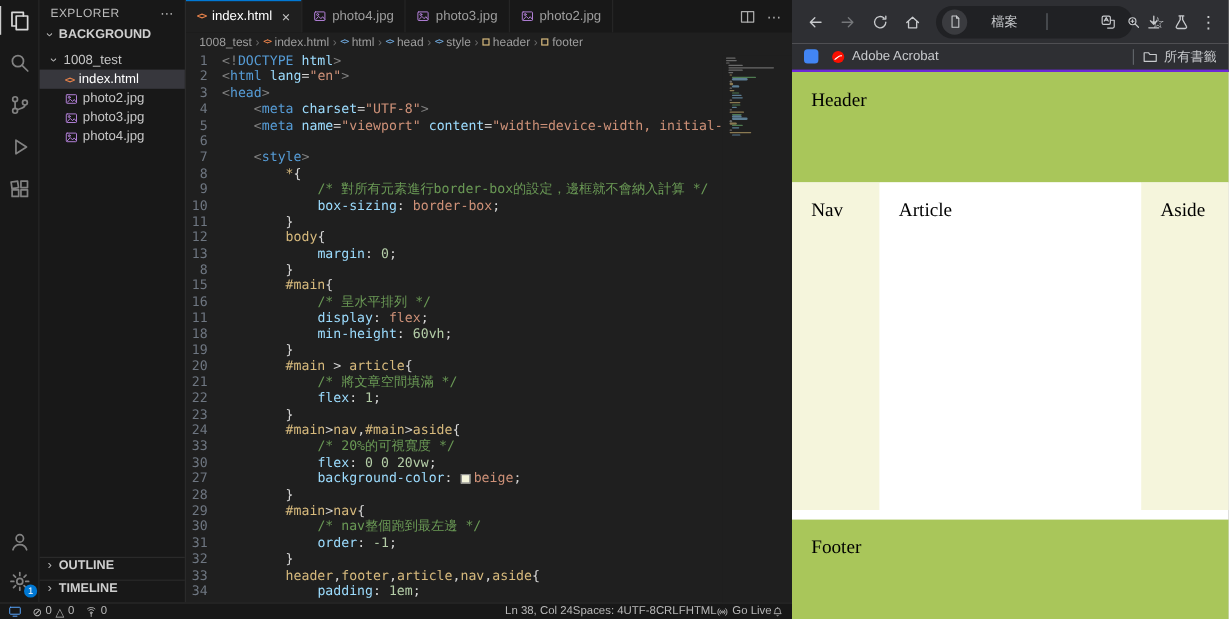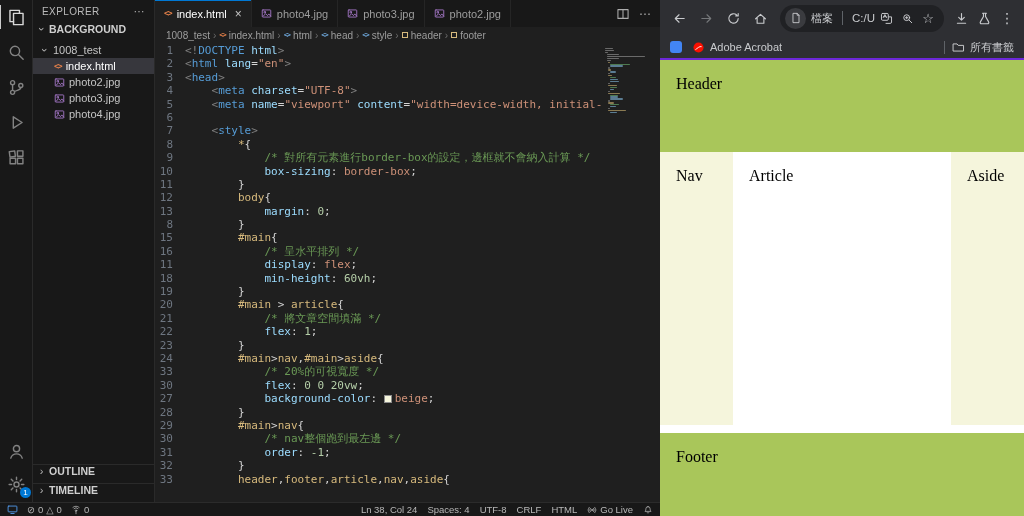--- a/index.html
+++ b/index.html
@@ -57,33 +57,33 @@
   .lc{flex:none}
   .tk-w{color:#d4d4d4}.tk-p{color:#808080}.tk-t{color:#569cd6}.tk-a{color:#9cdcfe}
   .tk-s{color:#ce9178}.tk-sel{color:#d7ba7d}.tk-prop{color:#9cdcfe}.tk-v{color:#ce9178}
   .tk-n{color:#b5cea8}.tk-c{color:#6a9955}
   .tk-sw{display:inline-block;width:8px;height:8px;background:#f5f5dc;border:1px solid #8d8d8d;margin-right:3px;vertical-align:-1px}
   .minimap{position:absolute;top:3px;right:0;bottom:0;width:58px;background:#1f1f1f;padding:2px 3px;cursor:pointer}
   .mm-bar{height:1.3px;margin-bottom:0.65px;border-radius:1px}
 
   .statusbar{height:14px;flex:none;background:#181818;border-top:1px solid #2b2b2b;display:flex;align-items:center;font-size:9.5px;color:#b8b8b8;padding:0 7px}
   .sb-left{display:flex;gap:9px;align-items:center}
-  .sb-right{margin-left:auto;display:flex;gap:10px;align-items:center}
+  .sb-right{margin-left:auto;display:flex;align-items:center}
   .st-item{display:flex;align-items:center;gap:3px;cursor:pointer;white-space:nowrap}
   .st-item svg{width:10px;height:10px}
   .remote{color:#58a6ff}
   .remote svg{width:11px;height:11px}
 
   
   .browser{flex:1;display:flex;flex-direction:column;background:#fff;min-width:0}
   .b-toolbar{height:36px;background:#2e2f33;display:flex;align-items:center;padding:0 7px;gap:2px;flex:none}
   .nav-btn{width:25px;height:25px;border-radius:50%;display:flex;align-items:center;justify-content:center;color:#c8cacd;cursor:pointer;flex:none}
   .nav-btn.disabled{color:#75777a}
   .nav-btn svg{width:15px;height:15px}
-  .omnibox{flex:1;height:27px;background:#202124;border-radius:14px;display:flex;align-items:center;padding:0 10px 0 5px;gap:5px;margin:0 5px;min-width:0;cursor:text}
+  .omnibox{flex:1;height:27px;background:#202124;border-radius:14px;display:flex;align-items:center;padding:0 10px 0 5px;gap:20px;margin:0 5px;min-width:0;cursor:text}
   .chip-ic{width:21px;height:21px;border-radius:50%;background:#3a3b3f;display:flex;align-items:center;justify-content:center;color:#c8cacd;flex:none}
   .chip-ic svg{width:12px;height:12px}
   .chip-label{font-size:11px;color:#c8cacd;flex:none}
   .om-div{width:1px;height:14px;background:#5f6368;margin:0 4px;flex:none}
   .om-url{font-size:11.5px;color:#c8cacd;flex:1;overflow:hidden;white-space:nowrap}
   .om-actions{display:flex;gap:8px;align-items:center;color:#c8cacd;flex:none}
   .om-actions svg{width:13px;height:13px}
   .star{font-size:13px;line-height:1;cursor:pointer}
   .tb-right{display:flex;align-items:center;gap:8px;padding:0 3px;color:#c8cacd}
   .tb-right svg{width:15px;height:15px}
@@ -326,20 +326,21 @@
               <div class="code-line"><span class="gutter">24</span><span class="lc"><span class="tk-w">        </span><span class="tk-sel">#main</span><span class="tk-w">&gt;</span><span class="tk-sel">nav</span><span class="tk-w">,</span><span class="tk-sel">#main</span><span class="tk-w">&gt;</span><span class="tk-sel">aside</span><span class="tk-w">{</span></span></div>
               <div class="code-line"><span class="gutter">33</span><span class="lc"><span class="tk-w">            </span><span class="tk-c">/* 20%的可視寬度 */</span></span></div>
               <div class="code-line"><span class="gutter">30</span><span class="lc"><span class="tk-w">            </span><span class="tk-prop">flex</span><span class="tk-w">: </span><span class="tk-n">0</span><span class="tk-w"> </span><span class="tk-n">0</span><span class="tk-w"> </span><span class="tk-n">20vw</span><span class="tk-w">;</span></span></div>
               <div class="code-line"><span class="gutter">27</span><span class="lc"><span class="tk-w">            </span><span class="tk-prop">background-color</span><span class="tk-w">: </span><span class="tk-sw"></span><span class="tk-v">beige</span><span class="tk-w">;</span></span></div>
               <div class="code-line"><span class="gutter">28</span><span class="lc"><span class="tk-w">        }</span></span></div>
               <div class="code-line"><span class="gutter">29</span><span class="lc"><span class="tk-w">        </span><span class="tk-sel">#main</span><span class="tk-w">&gt;</span><span class="tk-sel">nav</span><span class="tk-w">{</span></span></div>
               <div class="code-line"><span class="gutter">30</span><span class="lc"><span class="tk-w">            </span><span class="tk-c">/* nav整個跑到最左邊 */</span></span></div>
               <div class="code-line"><span class="gutter">31</span><span class="lc"><span class="tk-w">            </span><span class="tk-prop">order</span><span class="tk-w">: </span><span class="tk-n">-1</span><span class="tk-w">;</span></span></div>
               <div class="code-line"><span class="gutter">32</span><span class="lc"><span class="tk-w">        }</span></span></div>
               <div class="code-line"><span class="gutter">33</span><span class="lc"><span class="tk-w">        </span><span class="tk-sel">header</span><span class="tk-w">,</span><span class="tk-sel">footer</span><span class="tk-w">,</span><span class="tk-sel">article</span><span class="tk-w">,</span><span class="tk-sel">nav</span><span class="tk-w">,</span><span class="tk-sel">aside</span><span class="tk-w">{</span></span></div>
+              <div class="code-line"><span class="gutter">34</span><span class="lc"><span class="tk-w">            </span><span class="tk-prop">padding</span><span class="tk-w">: </span><span class="tk-n">1em</span><span class="tk-w">;</span></span></div>
             </div>
           <div class="minimap">
               <div class="mm-bar" style="margin-left: 0px; width: 8.25px; background: rgb(106, 106, 106);"></div>
               <div class="mm-bar" style="margin-left: 0px; width: 8.8px; background: rgb(106, 106, 106);"></div>
               <div class="mm-bar" style="margin-left: 0px; width: 3.3px; background: rgb(106, 106, 106);"></div>
               <div class="mm-bar" style="margin-left: 1.68px; width: 12.1px; background: rgb(106, 106, 106);"></div>
               <div class="mm-bar" style="margin-left: 1.68px; width: 38.5px; background: rgb(106, 106, 106);"></div>
               <div class="mm-bar" style="margin-left: 1.68px; width: 12.65px; background: rgb(106, 106, 106);"></div>
               <div class="mm-bar" style="margin-left: 1.68px; width: 3.85px; background: rgb(106, 106, 106);"></div>
               <div class="mm-bar" style="margin-left: 3.36px; width: 2px; background: rgb(138, 122, 82);"></div>

